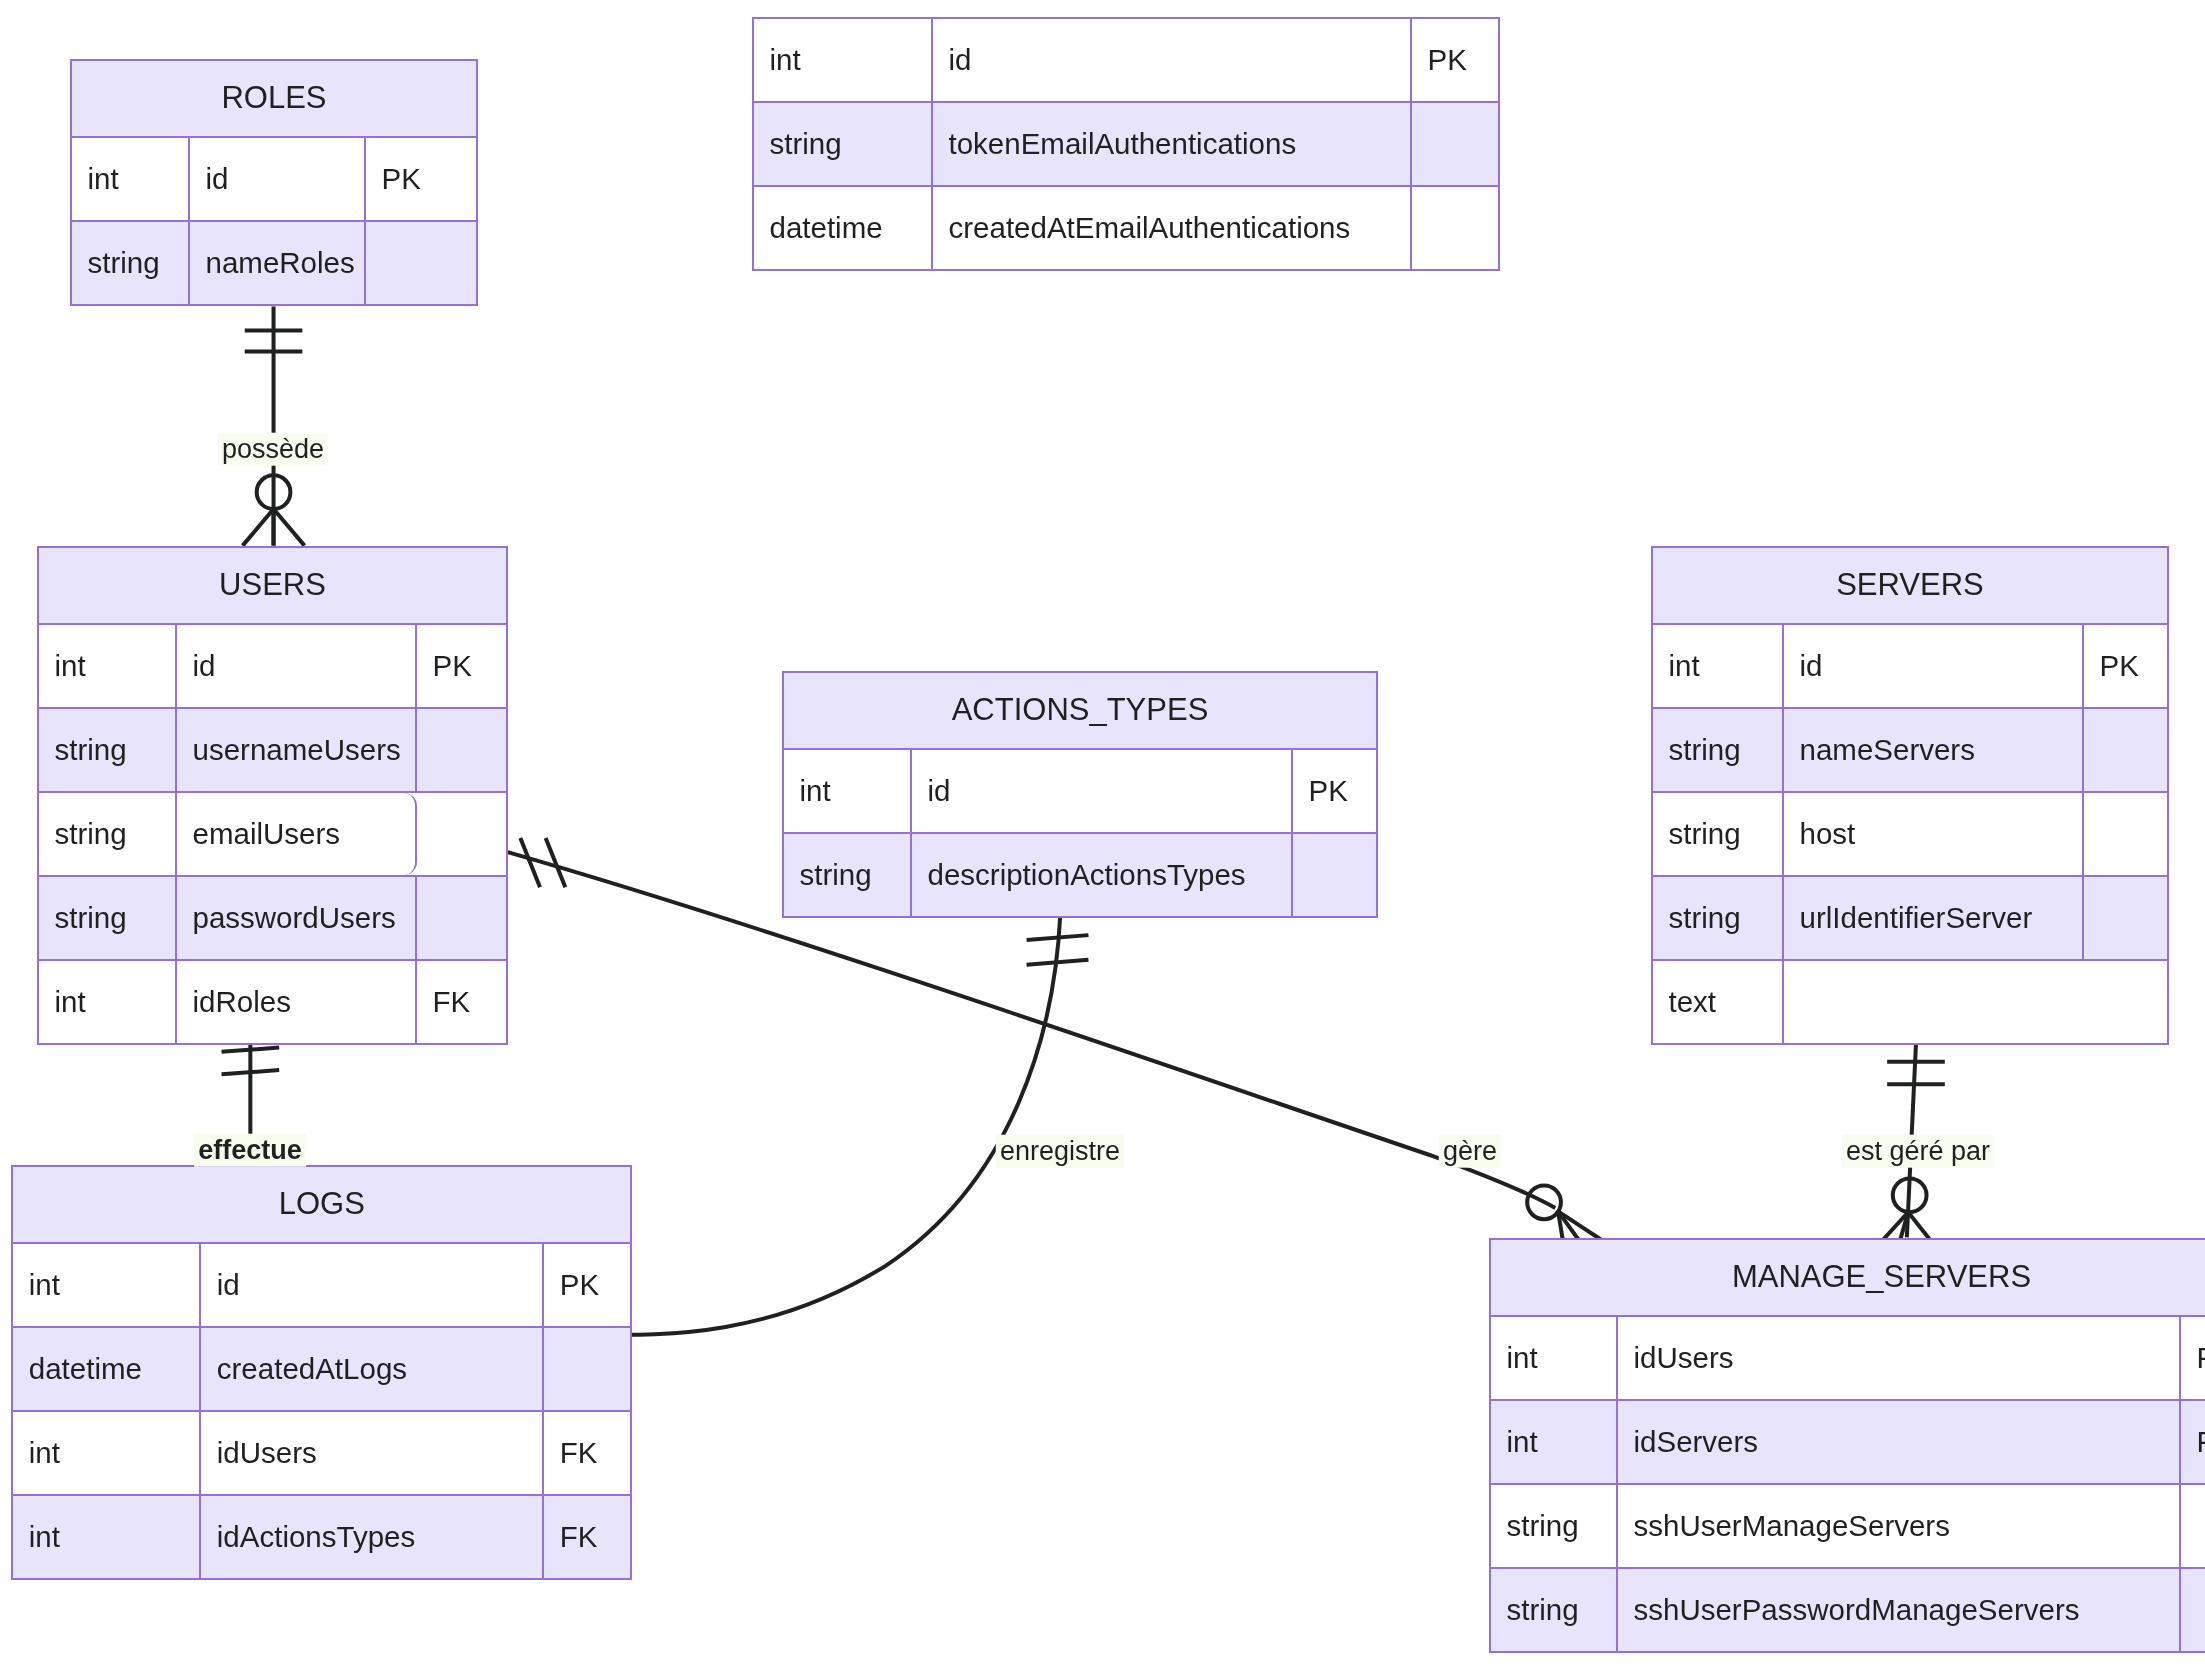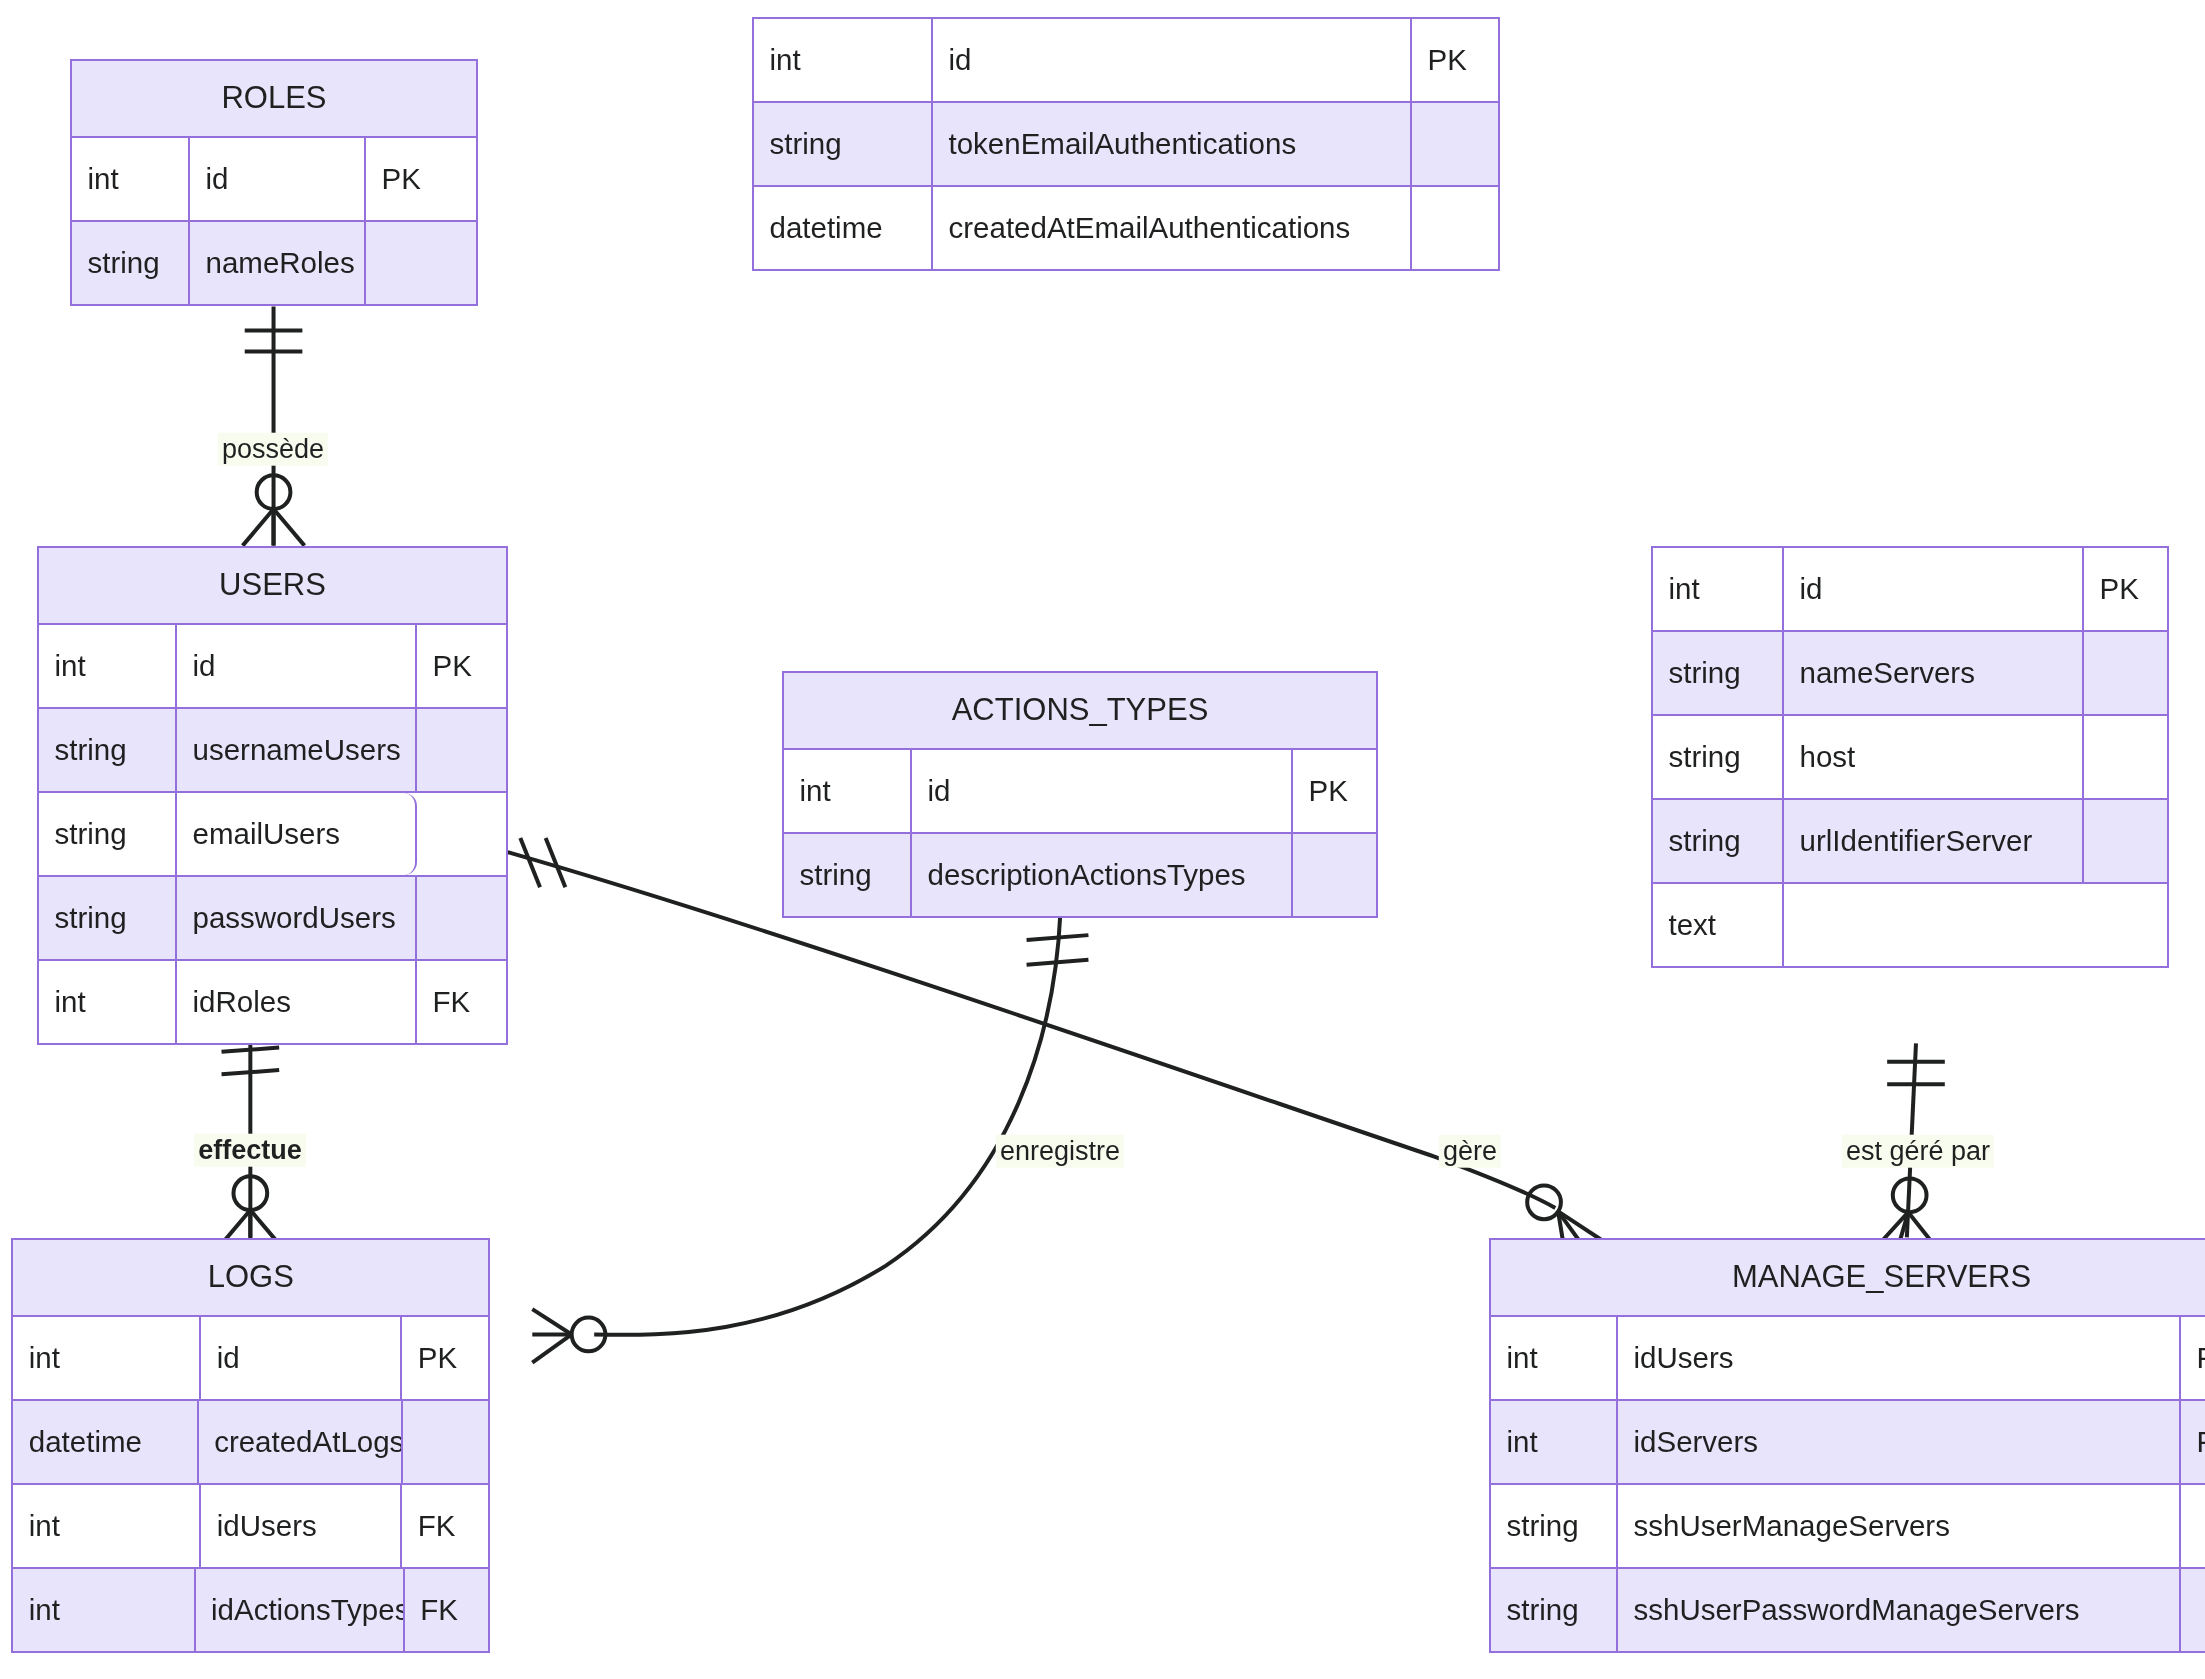--- a/index.html
+++ b/index.html
@@ -210,20 +210,21 @@
           <div class="attr-cell" style="flex: 1 1 auto;">id</div>
           <div class="attr-cell last" style="width: 83px;">PK</div>
         </div>
         <div class="attr-row alt">
           <div class="attr-cell" style="width: 128px;">string</div>
           <div class="attr-cell" style="flex: 1 1 auto;">descriptionActionsTypes</div>
           <div class="attr-cell last" style="width: 83px;"></div>
         </div>
       </div>
       <div class="entity" style="left: 1651px; top: 546px; width: 518px;">
+        <div class="entity-title">SERVERS</div>
         <div class="attr-row">
           <div class="attr-cell" style="width: 131px;">int</div>
           <div class="attr-cell" style="flex: 1 1 auto;">id</div>
           <div class="attr-cell last" style="width: 83px;">PK</div>
         </div>
         <div class="attr-row alt">
           <div class="attr-cell" style="width: 131px;">string</div>
           <div class="attr-cell" style="flex: 1 1 auto;">nameServers</div>
           <div class="attr-cell last" style="width: 83px;"></div>
         </div>
@@ -235,21 +236,21 @@
         <div class="attr-row alt">
           <div class="attr-cell" style="width: 131px;">string</div>
           <div class="attr-cell" style="flex: 1 1 auto;">urlIdentifierServer</div>
           <div class="attr-cell last" style="width: 83px;"></div>
         </div>
         <div class="attr-row">
           <div class="attr-cell" style="width: 131px;">text</div>
           <div class="attr-cell last" style="width: 83px;"></div>
         </div>
       </div>
-      <div class="entity" style="left: 11.3px; top: 1238px; width: 479px;">
+      <div class="entity" style="left: 11.3px; top: 1165px; width: 621px;">
         <div class="entity-title">LOGS</div>
         <div class="attr-row">
           <div class="attr-cell" style="width: 188px;">int</div>
           <div class="attr-cell" style="flex: 1 1 auto;">id</div>
           <div class="attr-cell last" style="width: 86px;">PK</div>
         </div>
         <div class="attr-row alt">
           <div class="attr-cell" style="width: 188px;">datetime</div>
           <div class="attr-cell" style="flex: 1 1 auto;">createdAtLogs</div>
           <div class="attr-cell last" style="width: 86px;"></div>

